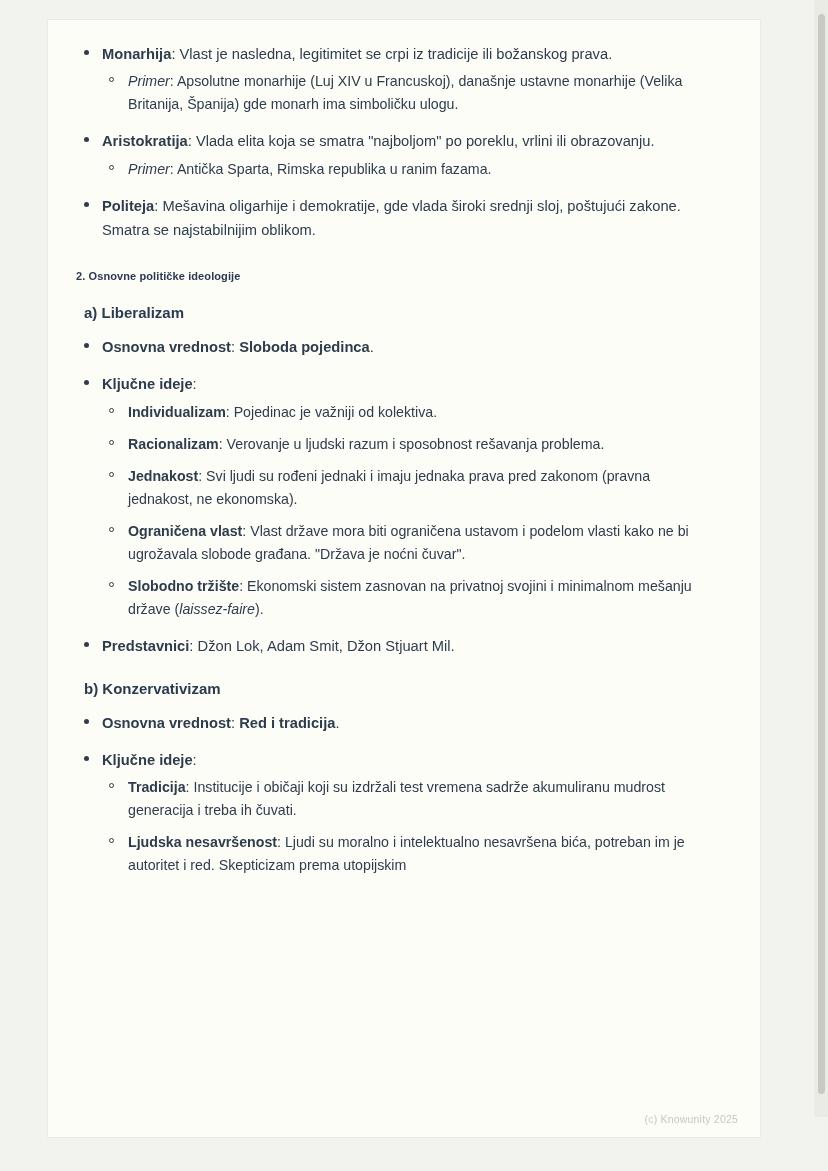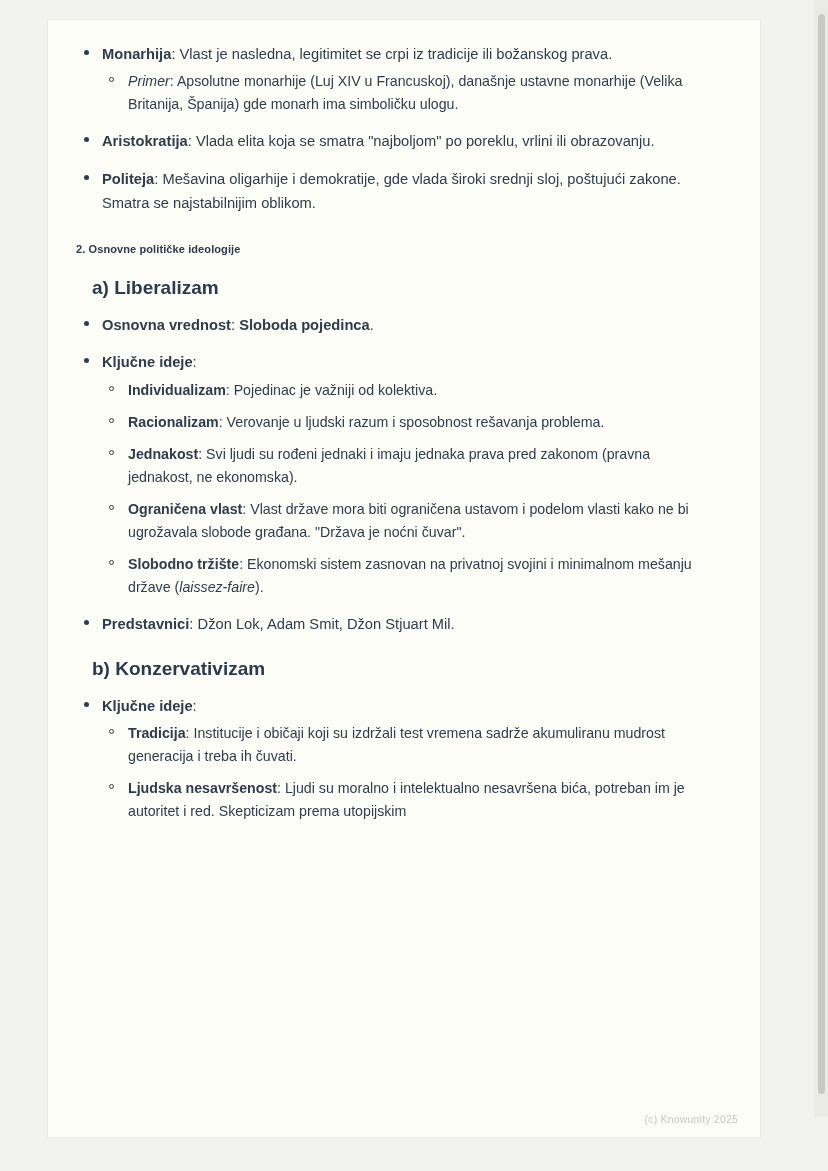--- a/index.html
+++ b/index.html
@@ -105,24 +105,24 @@
     letter-spacing: 0.1px;
   }
   p.para {
     font-size: 14.7px;
     line-height: 1.72;
     margin: 0 0 18px 0;
     text-align: justify;
     color: #2f3c4c;
   }
   h3.subsection {
-    font-size: 19px;
+    font-size: 15px;
     font-weight: bold;
     color: #2b3a4e;
-    margin: 22px 0 14px 16px;
+    margin: 22px 0 14px 8px;
   }
   .watermark {
     position: absolute;
     right: 22px;
     bottom: 12px;
     font-size: 10.5px;
     color: #c8c8c0;
     letter-spacing: 0.2px;
   }
 </style>
@@ -142,20 +142,26 @@
             <span class="i">Primer</span><span>: Apsolutne monarhije (Luj XIV u Francuskoj), današnje ustavne monarhije (Velika Britanija, Španija) gde monarh ima simboličku ulogu.</span>
           </li>
         </ul>
       </li>
     </ul>
 
     <ul class="level1">
       <li class="b1">
         <span class="bullet"></span>
         <span class="b">Aristokratija</span><span>: Vlada elita koja se smatra "najboljom" po poreklu, vrlini ili obrazovanju.</span>
+        <ul class="level2">
+          <li class="b2">
+            <span class="bullet-o"></span>
+            <span class="i">Primer</span><span>: Antička Sparta, Rimska republika u ranim fazama.</span>
+          </li>
+        </ul>
       </li>
     </ul>
 
     <ul class="level1">
       <li class="b1">
         <span class="bullet"></span>
         <span class="b">Politeja</span><span>: Mešavina oligarhije i demokratije, gde vlada široki srednji sloj, poštujući zakone. Smatra se najstabilnijim oblikom.</span>
       </li>
     </ul>
 
@@ -202,20 +208,26 @@
 
     <ul class="level1">
       <li class="b1">
         <span class="bullet"></span>
         <span class="b">Predstavnici</span><span>: Džon Lok, Adam Smit, Džon Stjuart Mil.</span>
       </li>
     </ul>
 
     <h3 class="subsection">b) Konzervativizam</h3>
 
+    <ul class="level1">
+      <li class="b1">
+        <span class="bullet"></span>
+        <span class="b">Osnovna vrednost</span><span>: </span><span class="b">Red i tradicija</span><span>.</span>
+      </li>
+    </ul>
 
     <ul class="level1">
       <li class="b1">
         <span class="bullet"></span>
         <span class="b">Ključne ideje</span><span>:</span>
         <ul class="level2">
           <li class="b2">
             <span class="bullet-o"></span>
             <span class="b">Tradicija</span><span>: Institucije i običaji koji su izdržali test vremena sadrže akumuliranu mudrost generacija i treba ih čuvati.</span>
           </li>

